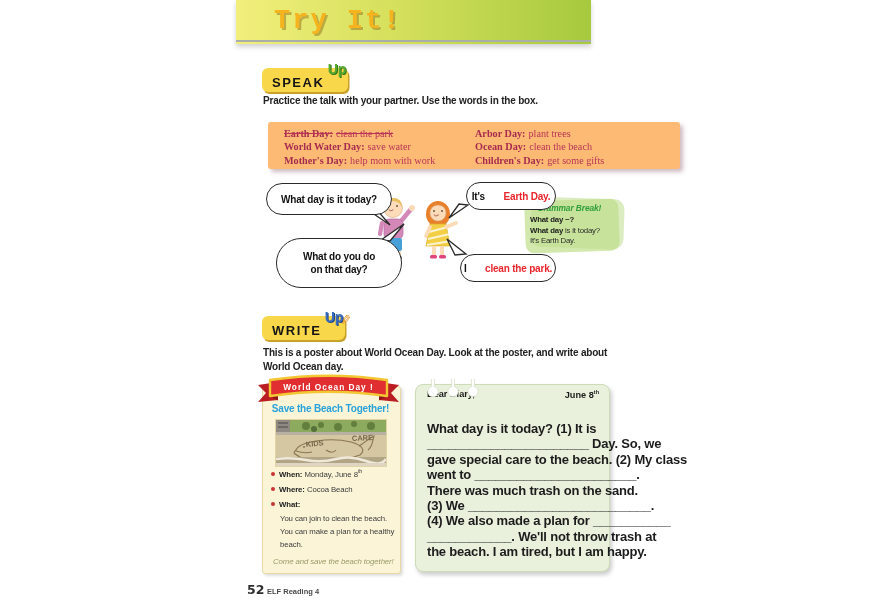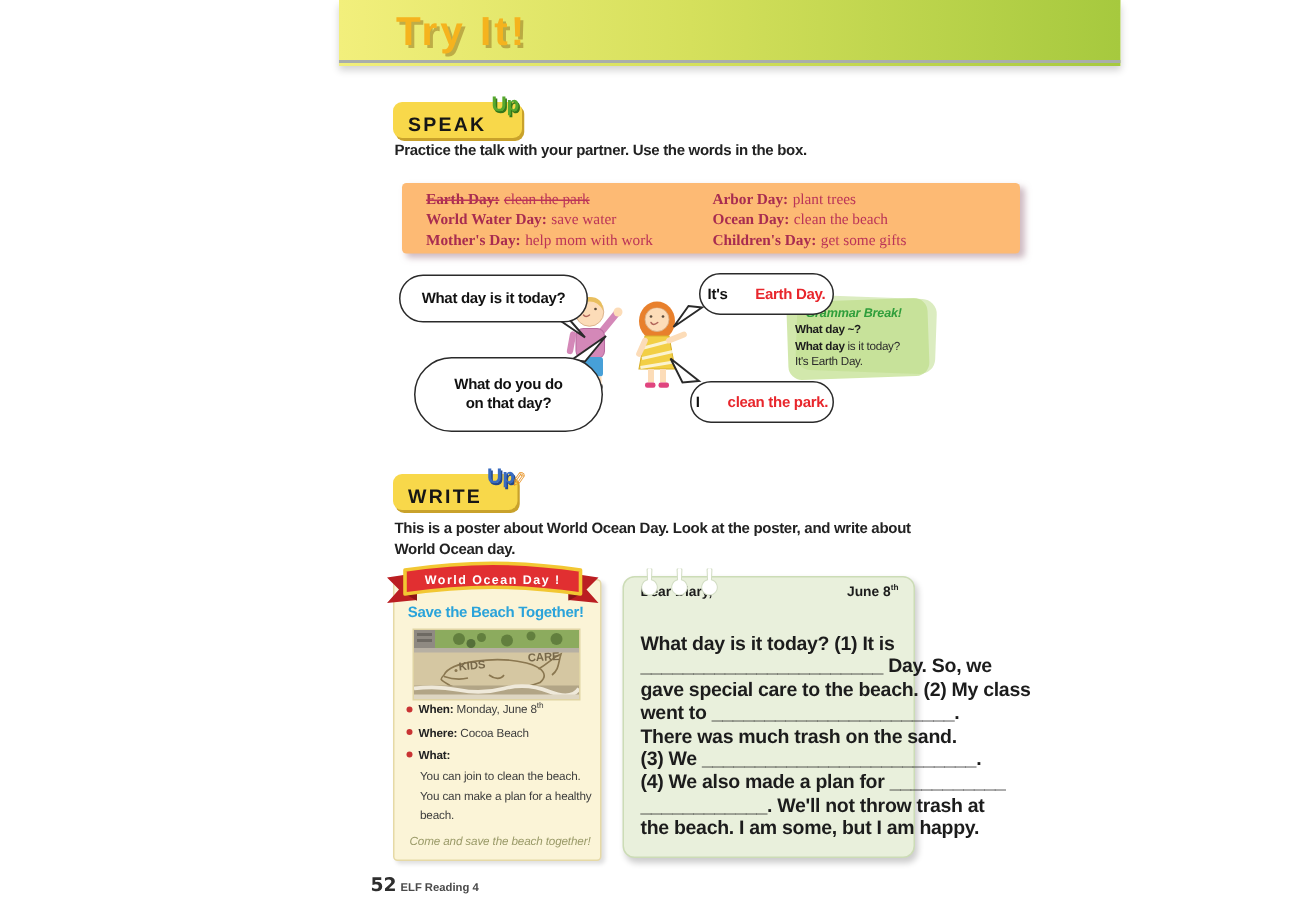--- a/index.html
+++ b/index.html
@@ -1,22 +1,22 @@
 <!DOCTYPE html>
 <html><head>
 <meta charset="utf-8">
 <style>
   html,body{margin:0;padding:0;background:#fff;}
   .canvas{position:relative;width:873px;height:612px;background:#ffffff;overflow:hidden;
           font-family:"Liberation Sans",sans-serif;}
 
   
-  .band{position:absolute;left:226px;top:0;width:521px;height:44px;
+  .band{position:absolute;left:236px;top:0;width:355px;height:44px;
         background:linear-gradient(90deg,#f2ef7c 0%,#d5e05c 45%,#a6c93e 100%);
-        box-shadow:0 3px 5px rgba(0,0,0,.18);}
+        box-shadow:0 3px 5px rgba(0,0,0,.18);font-family:Liberation Mono, monospace;}
   .band-line{position:absolute;left:0;bottom:2px;width:100%;height:2px;background:#a9aeab;z-index:1;}
   .band h1{position:absolute;left:38px;top:6px;margin:0;z-index:2;
            font-size:27px;font-weight:bold;letter-spacing:2px;color:#f5b31e;
            text-shadow:2px 2px 0 rgba(145,110,25,.5);}
 
   
   .badge{position:absolute;height:20px;background:#f8d84a;border-radius:6px;
          box-shadow:1.5px 2px 0 #c9a22b;padding:2px 24px 2px 10px;display:flex;align-items:flex-end;}
   .badge .badge-word{font-weight:800;font-size:13px;letter-spacing:1.5px;color:#161616;}
   .badge .badge-up{position:absolute;right:2px;top:-6px;font-weight:800;font-size:14px;line-height:1;}
@@ -279,19 +279,19 @@
   </div>
   <div class="dlines">
     <div>What day is it today? (1) It is</div>
     <div>_______________________ Day. So, we</div>
     <div>gave special care to the beach. (2) My class</div>
     <div>went to _______________________.</div>
     <div>There was much trash on the sand.</div>
     <div>(3) We __________________________.</div>
     <div>(4) We also made a plan for ___________</div>
     <div>____________. We'll not throw trash at</div>
-    <div>the beach. I am some, but I am happy.</div>
+    <div>the beach. I am tired, but I am happy.</div>
   </div>
 
   <div class="pagenum">52</div>
   <div class="booktitle">ELF Reading 4</div>
 
 </div>
 
 </body></html>

